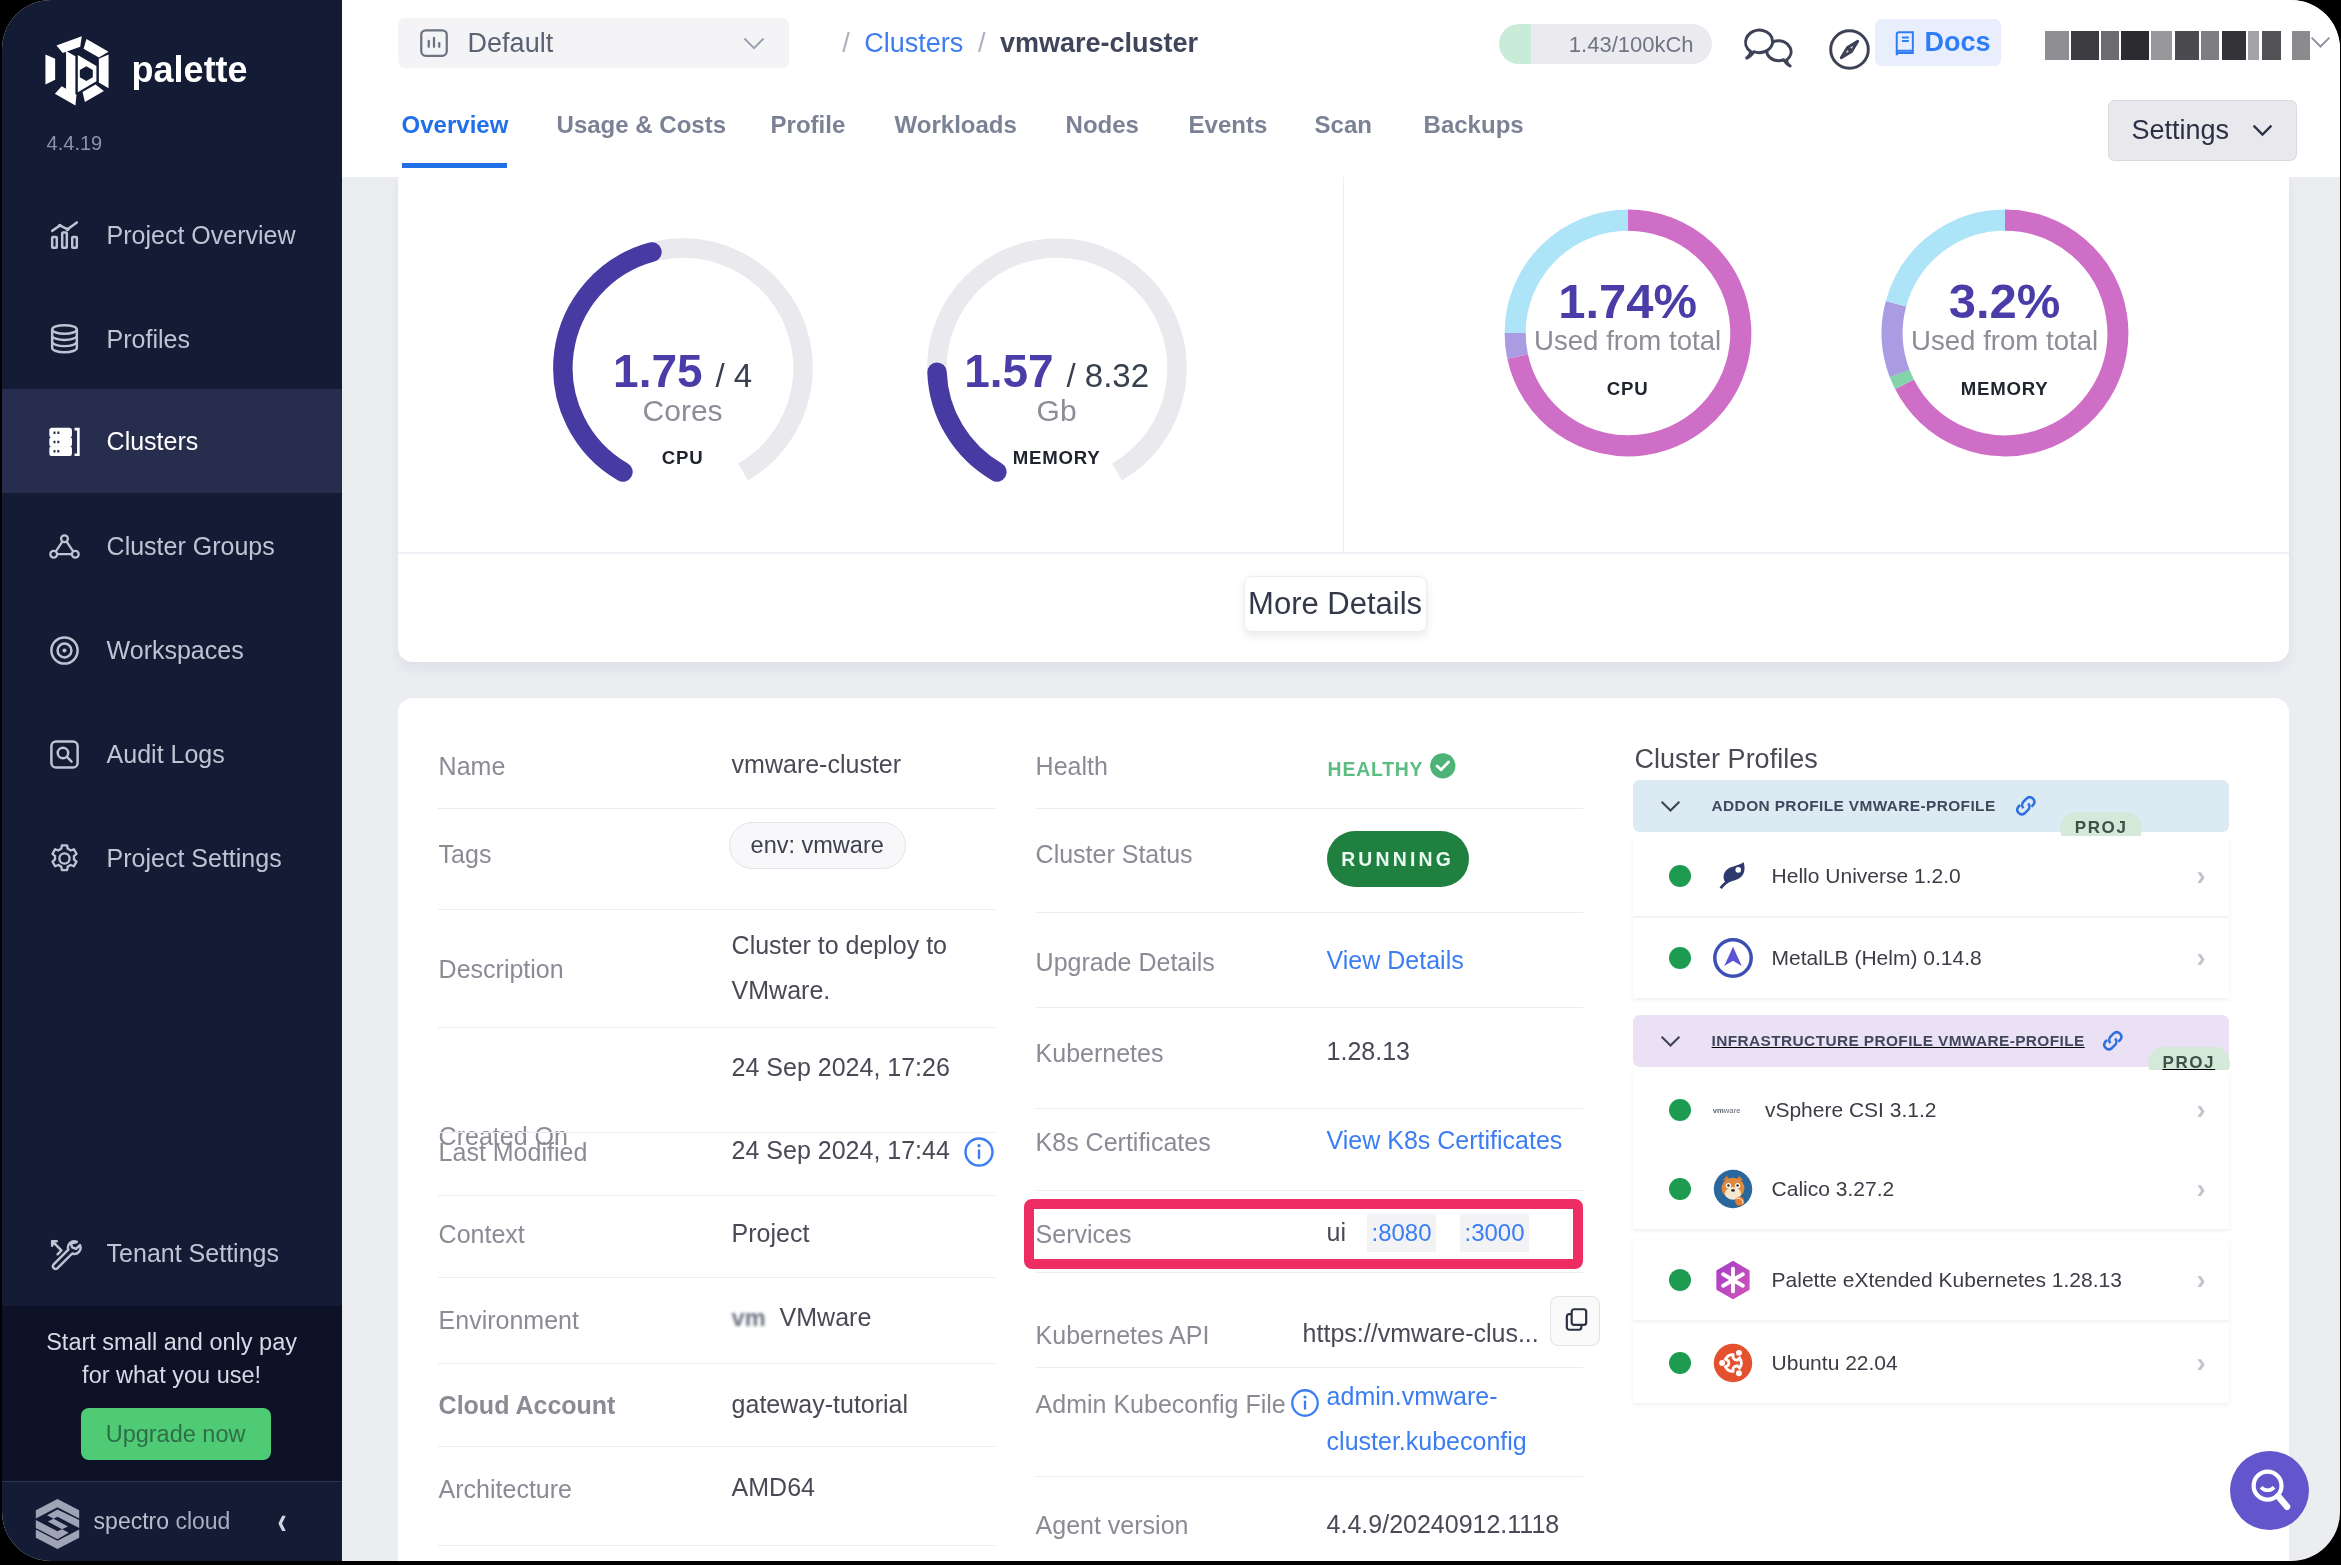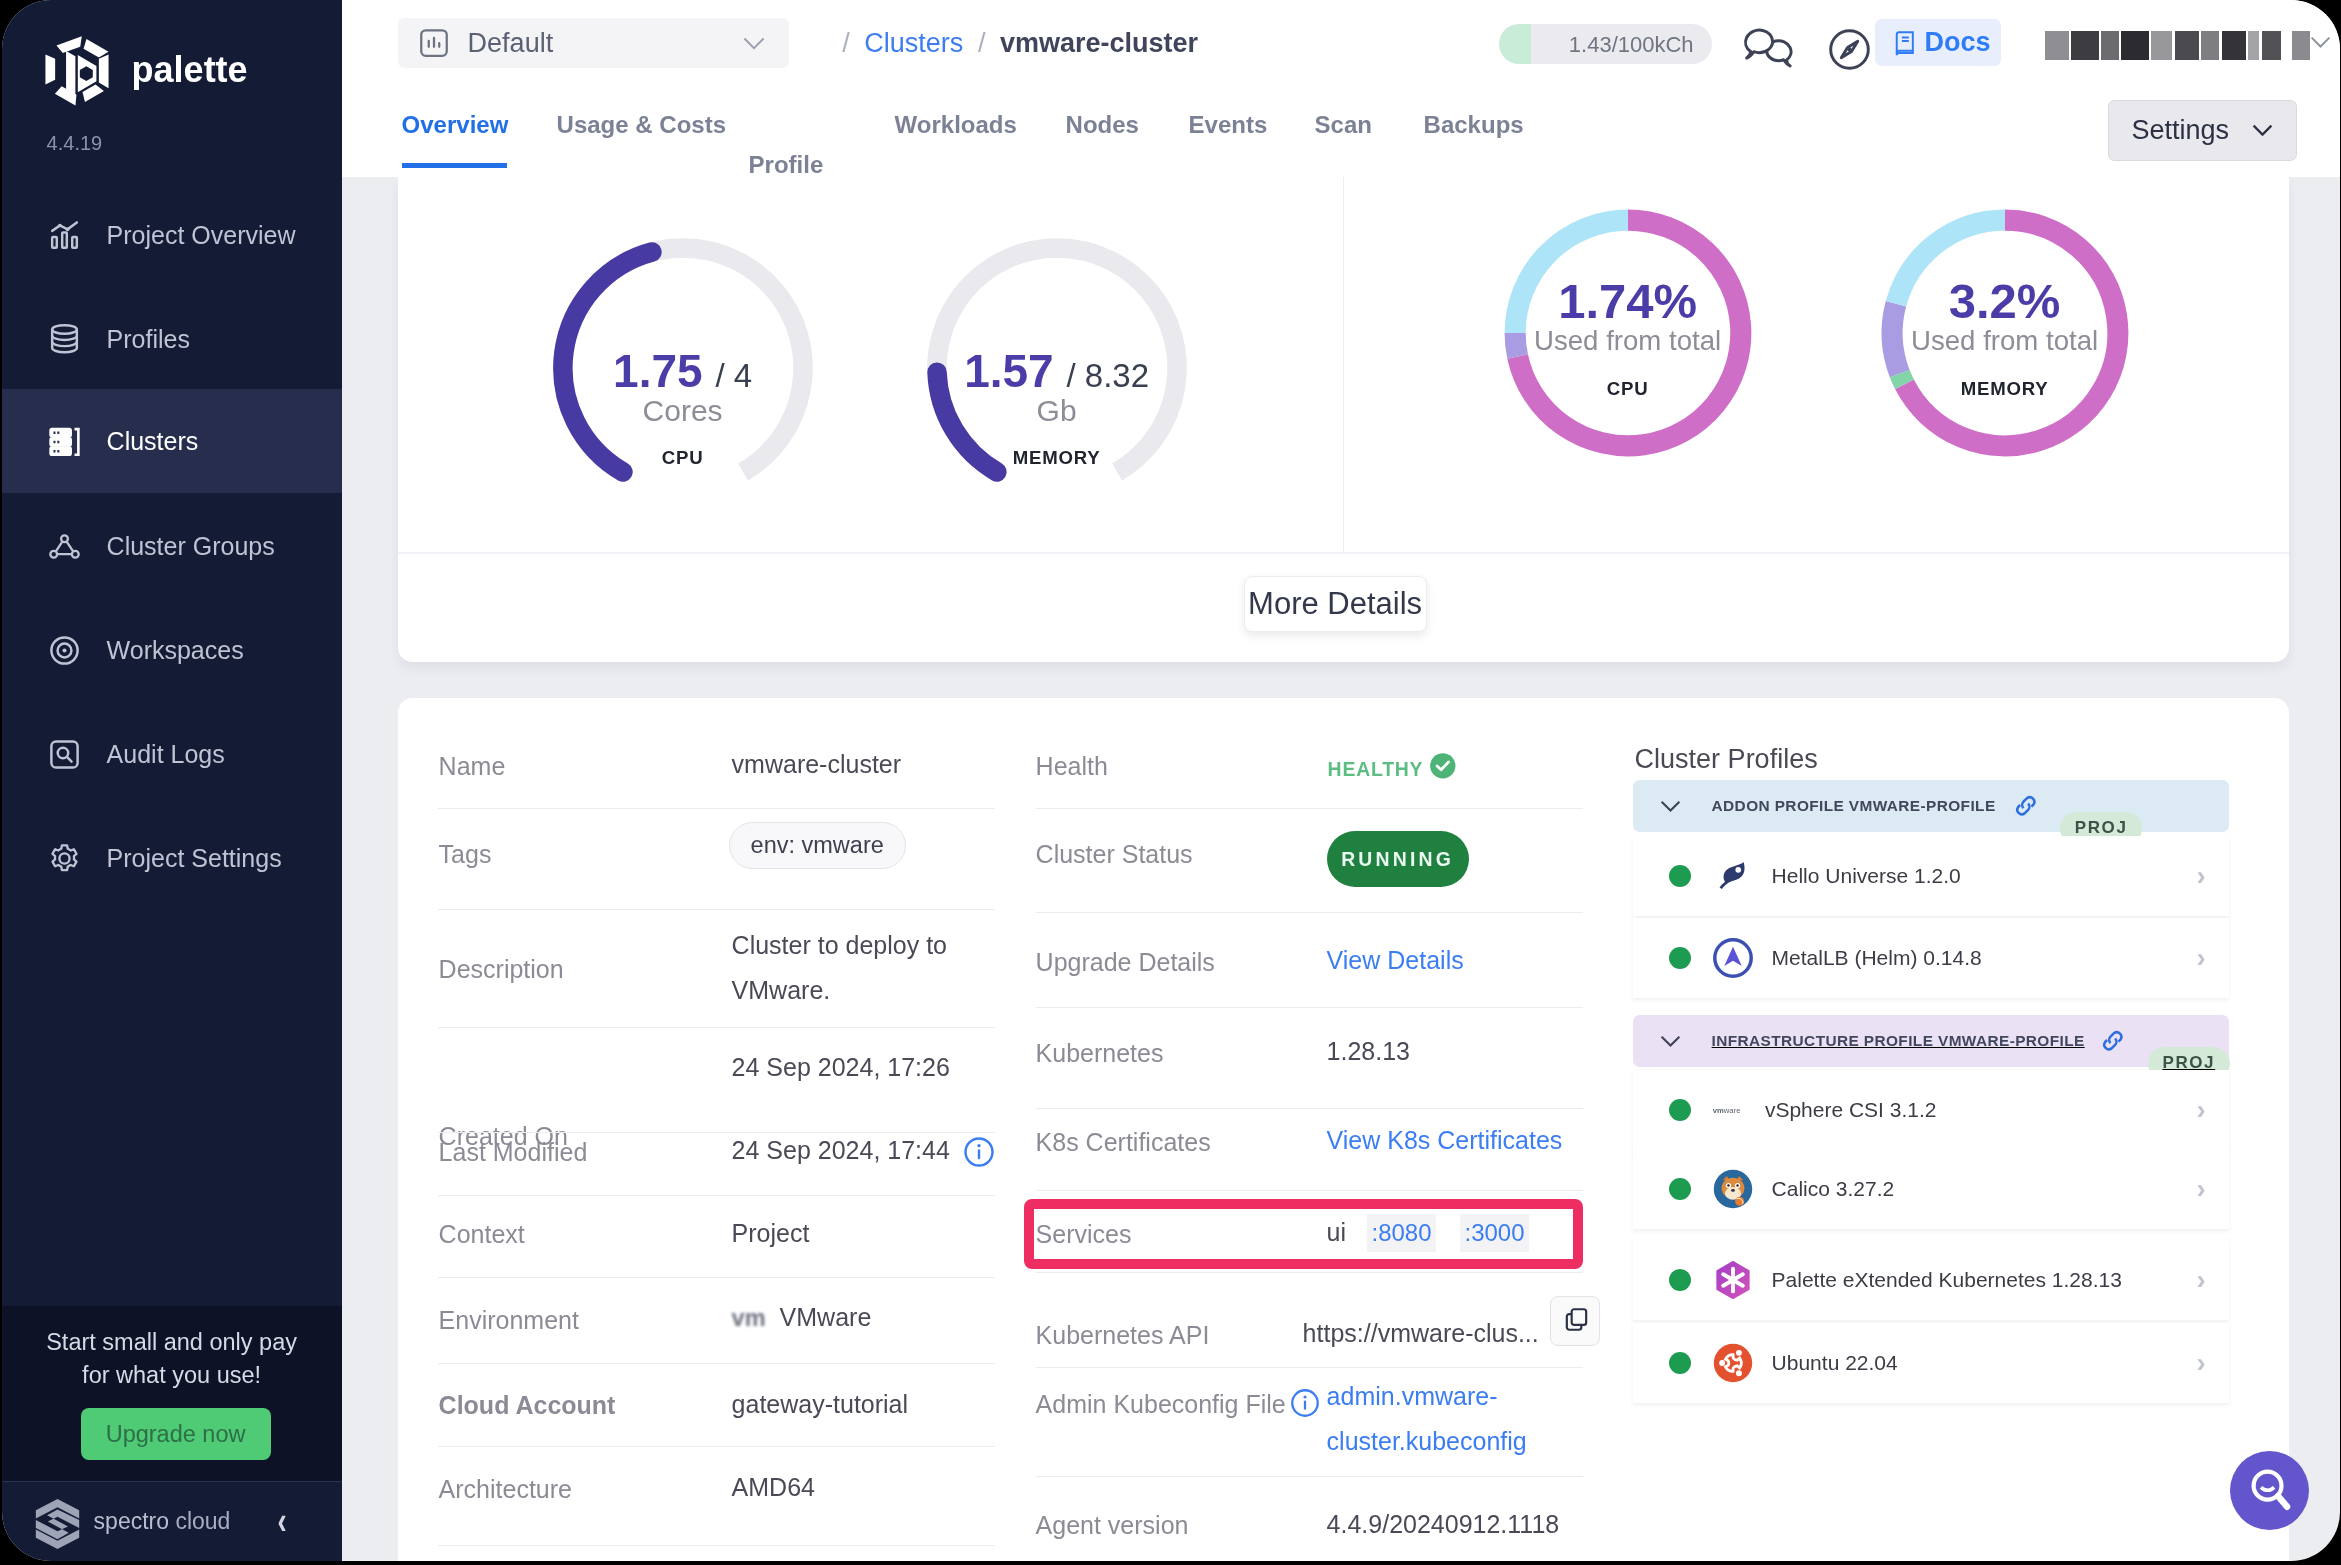--- a/index.html
+++ b/index.html
@@ -165,20 +165,27 @@
         </svg>
       <div class="lb">Audit Logs</div>
     </div>
     <div class="nav-item" style="top:806px;">
       <svg class="ic" viewBox="0 0 24 24" fill="none" stroke="#bfc3d3" stroke-width="1.5">
           <circle cx="12" cy="12" r="3.3"></circle>
           <path d="M10.3 3.5 h3.4 l0.4 2.2 a6.6 6.6 0 0 1 1.9 1.1 l2.1 -0.8 l1.7 3 l-1.7 1.4 a6.6 6.6 0 0 1 0 2.2 l1.7 1.4 l-1.7 3 l-2.1 -0.8 a6.6 6.6 0 0 1 -1.9 1.1 l-0.4 2.2 h-3.4 l-0.4 -2.2 a6.6 6.6 0 0 1 -1.9 -1.1 l-2.1 0.8 l-1.7 -3 l1.7 -1.4 a6.6 6.6 0 0 1 0 -2.2 l-1.7 -1.4 l1.7 -3 l2.1 0.8 a6.6 6.6 0 0 1 1.9 -1.1 Z" stroke-linejoin="round"></path>
         </svg>
       <div class="lb">Project Settings</div>
     </div>
+    <div class="nav-item" style="top:1201px;">
+      <svg class="ic" viewBox="0 0 24 24" fill="none" stroke="#bfc3d3" stroke-width="1.6">
+          <path d="M4 4 l6 6 M10 10 l-2.5 2.5 M4 4 v3 M4 4 h3" stroke-linecap="round"></path>
+          <path d="M20 4.5 a4 4 0 0 0 -5.5 5 L4.8 19.2 a1.8 1.8 0 0 0 2.5 2.5 L17 12 a4 4 0 0 0 5 -5.5 l-2.5 2.5 l-2.5 -1 l-1 -2.5 Z" stroke-linejoin="round"></path>
+        </svg>
+      <div class="lb">Tenant Settings</div>
+    </div>
     <div class="promo">
       <div class="t">Start small and only pay<br>for what you use!</div>
     </div>
     <div class="upg">Upgrade now</div>
     <div class="foot">
       <svg style="position:absolute;left:29px;top:14.6px;" width="53" height="50" viewBox="0 0 33 31" fill="#9ea3b6">
         <path d="M16.5 0 L30 7 L30 12 L16.5 5 L3 12 L3 7 Z"></path>
         <path d="M30 13 L16.5 6.5 L10 10 L23 17 L16.5 20 L3 13 L3 18 L16.5 25 L23.5 21 L10.5 14 L16.5 11 L30 18 Z"></path>
         <path d="M16.5 26 L30 19 L30 24 L16.5 31 L3 24 L3 19 Z"></path>
       </svg>
@@ -237,21 +244,21 @@
         <div style="width:11.3px;background:#a3a3a8;"></div>
         <div style="width:19.4px;background:#515156;"></div>
         <div style="width:6.5px;background:#ffffff;"></div>
         <div style="width:18px;background:#8a8a8f;"></div>
       </div>
       <svg style="position:absolute;left:1968px;top:36px;" width="21" height="13" viewBox="0 0 26 16" fill="none" stroke="#8d93a0" stroke-width="2.4">
           <path d="M2 2 L13 13 L24 2"></path>
         </svg>
       <div class="tab act" style="left:60px;">Overview</div>
       <div class="tab" style="left:215px;">Usage &amp; Costs</div>
-      <div class="tab" style="left:407px;margin-top:40px;">Profile</div>
+      <div class="tab" style="left:429px;">Profile</div>
       <div class="tab" style="left:553px;">Workloads</div>
       <div class="tab" style="left:724px;">Nodes</div>
       <div class="tab" style="left:847px;">Events</div>
       <div class="tab" style="left:973px;">Scan</div>
       <div class="tab" style="left:1082px;">Backups</div>
       <div class="underline"></div>
       <div class="settings">Settings&nbsp;&nbsp;&nbsp;<svg width="21" height="13" viewBox="0 0 26 16" fill="none" stroke="#2b3044" stroke-width="2.8">
             <path d="M2 2 L13 13 L24 2"></path>
           </svg></div>
     </div>

